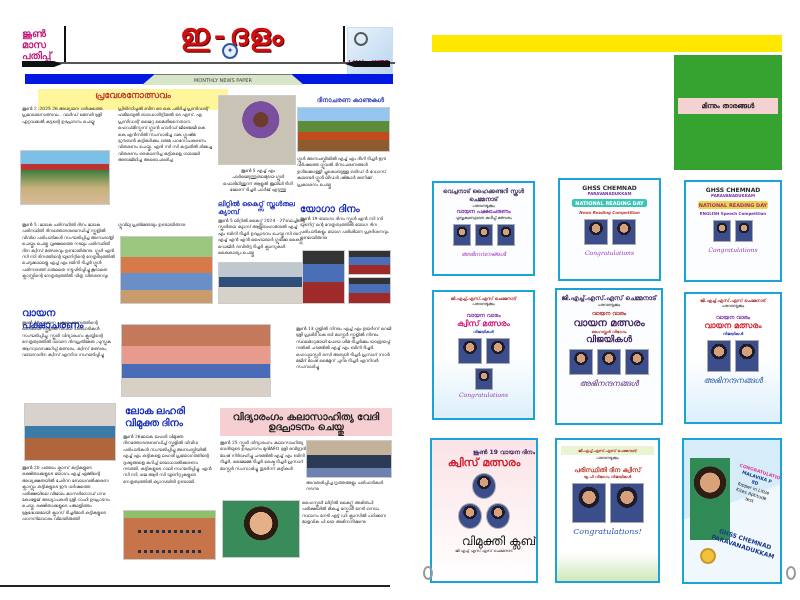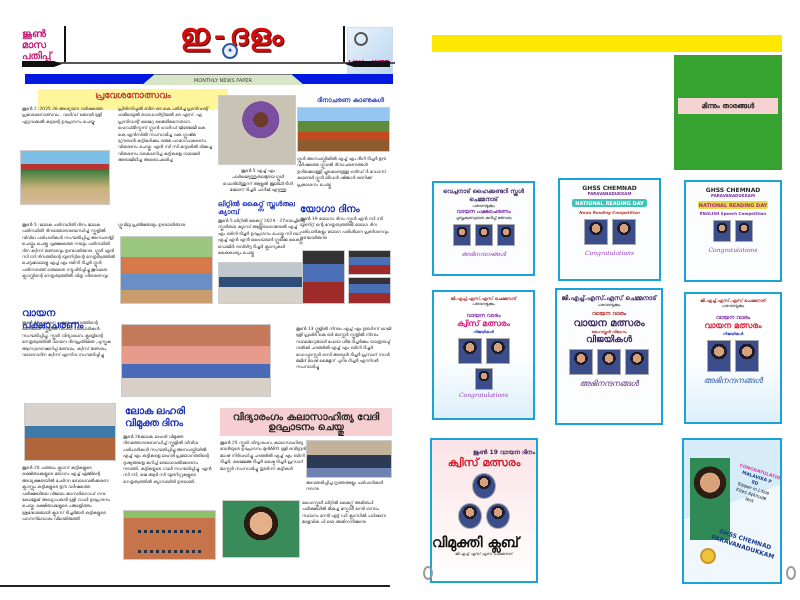--- a/index.html
+++ b/index.html
@@ -88,21 +88,21 @@
   .c-title-dark  { color: #3a1f5a; font-size: 6px; margin-top: 4px; }
   .c-title-red   { color: #d11a2a; font-size: 11px; }
   .c-title-purple{ color: #7a2aa5; font-size: 5.5px; }
   .c-sub         { color: #555; font-size: 4px; }
   .c-banner { margin: 3px auto 0; width: 75%; background: #3cc4b7; color: #fff; font-size: 5px; text-align: center; font-weight: bold; padding: 1px 0; border-radius: 2px; }
   .c-people { display: flex; justify-content: center; gap: 4px; margin-top: 4px; }
   .c-person { width: 18px; height: 22px; background: radial-gradient(circle at 50% 35%, #d6a07c 0 22%, #1d1d2a 23% 35%, #3b4d8a 36% 100%); border: 1px solid #aaa; }
   .c-person.big { width: 24px; height: 26px; }
   .c-congrats { text-align: center; font-size: 6px; color: #9b3ab8; font-style: italic; margin-top: 4px; font-family: "DejaVu Serif", serif; }
   .c-congrats.big { font-size: 8px; }
-  .c-footer { text-align: left; font-size: 14px; font-weight: bold; color: #111; }
+  .c-footer { text-align: right; font-size: 12px; font-weight: normal; color: #111; }
   .c-footer-sub { text-align: center; font-size: 4px; color: #222; }
   .card-pink  { background: linear-gradient(180deg, #fbe3e6, #fff); }
   .card-blue  { background: linear-gradient(180deg, #fff 0 50%, #dceffb 100%); }
   .card-photo { background: linear-gradient(160deg, #d6ecf8 0 45%, #f0f7fd 45% 100%); }
   .card-photo .girl { position: absolute; left: 6px; top: 18px; width: 40px; height: 82px; background: radial-gradient(circle at 50% 30%, #d9a27a 0 16%, #2e1d14 17% 26%, #2f8a55 27% 100%); }
   .card-photo .msg { position: absolute; left: 50px; top: 28px; width: 40px; font-size: 4.5px; font-weight: bold; color: #1a3a8a; text-align: center; transform: rotate(18deg); line-height: 6px; }
   .card-photo .msg .pink { color: #e03a9a; }
   .card-photo .school { position: absolute; left: 25px; top: 95px; width: 70px; font-size: 6px; font-weight: bold; color: #1a3a8a; transform: rotate(18deg); text-align: center; line-height: 8px; }
   .card-photo .medal { position: absolute; left: 16px; top: 108px; width: 16px; height: 16px; border-radius: 50%; background: #f0c43a; border: 2px solid #c8962a; }
   .spiral { position: absolute; width: 10px; height: 14px; border: 2px solid #999; border-radius: 50%; }
@@ -270,20 +270,31 @@
       <div class="c-person big" style="border-radius:50%;"></div>
     </div>
     <div class="c-people">
       <div class="c-person big" style="border-radius:50%;"></div>
       <div class="c-person big" style="border-radius:50%;"></div>
     </div>
     <div class="c-footer" style="margin-top:5px;">വിമുക്തി ക്ലബ്</div>
     <div class="c-footer-sub">ജി എച്ച് എസ് എസ് ചെമ്മനാട്</div>
   </div>
 
+  <div class="card" style="left:135px;top:438px;width:105px;height:145px;background:linear-gradient(180deg,#fff 0 80%,#cfe8b8 100%);">
+    <div class="ct c-sub" style="background:#e9f5d0;color:#b02a2a;font-weight:bold;margin:6px 4px 0;padding:2px 0;">ജി.എച്ച്.എസ്.എസ് ചെമ്മനാട്</div>
+    <div class="ct c-sub">പരവനടുക്കം</div>
+    <div class="ct c-title-purple" style="color:#c0392b;font-size:6.5px;margin-top:6px;">പരിസ്ഥിതി ദിന ക്വിസ്</div>
+    <div class="ct c-sub" style="color:#b02a2a;">യു.പി വിഭാഗം വിജയികൾ</div>
+    <div class="c-people">
+      <div class="c-person big" style="width:34px;height:40px;"></div>
+      <div class="c-person big" style="width:34px;height:40px;"></div>
+    </div>
+    <div class="c-congrats big" style="color:#2a58a8;">Congratulations!</div>
+  </div>
 
   <div class="card card-photo" style="left:262px;top:438px;width:100px;height:146px;">
     <div class="girl"></div>
     <div class="msg">
       <div class="pink">CONGRATULATIONS</div>
       <div>MALAVIKA P</div>
       <div>8D</div>
       <div style="font-weight:normal;color:#222;">Topper in Little Kites Aptitude test</div>
     </div>
     <div class="school">GHSS CHEMNAD PARAVANADUKKAM</div>

